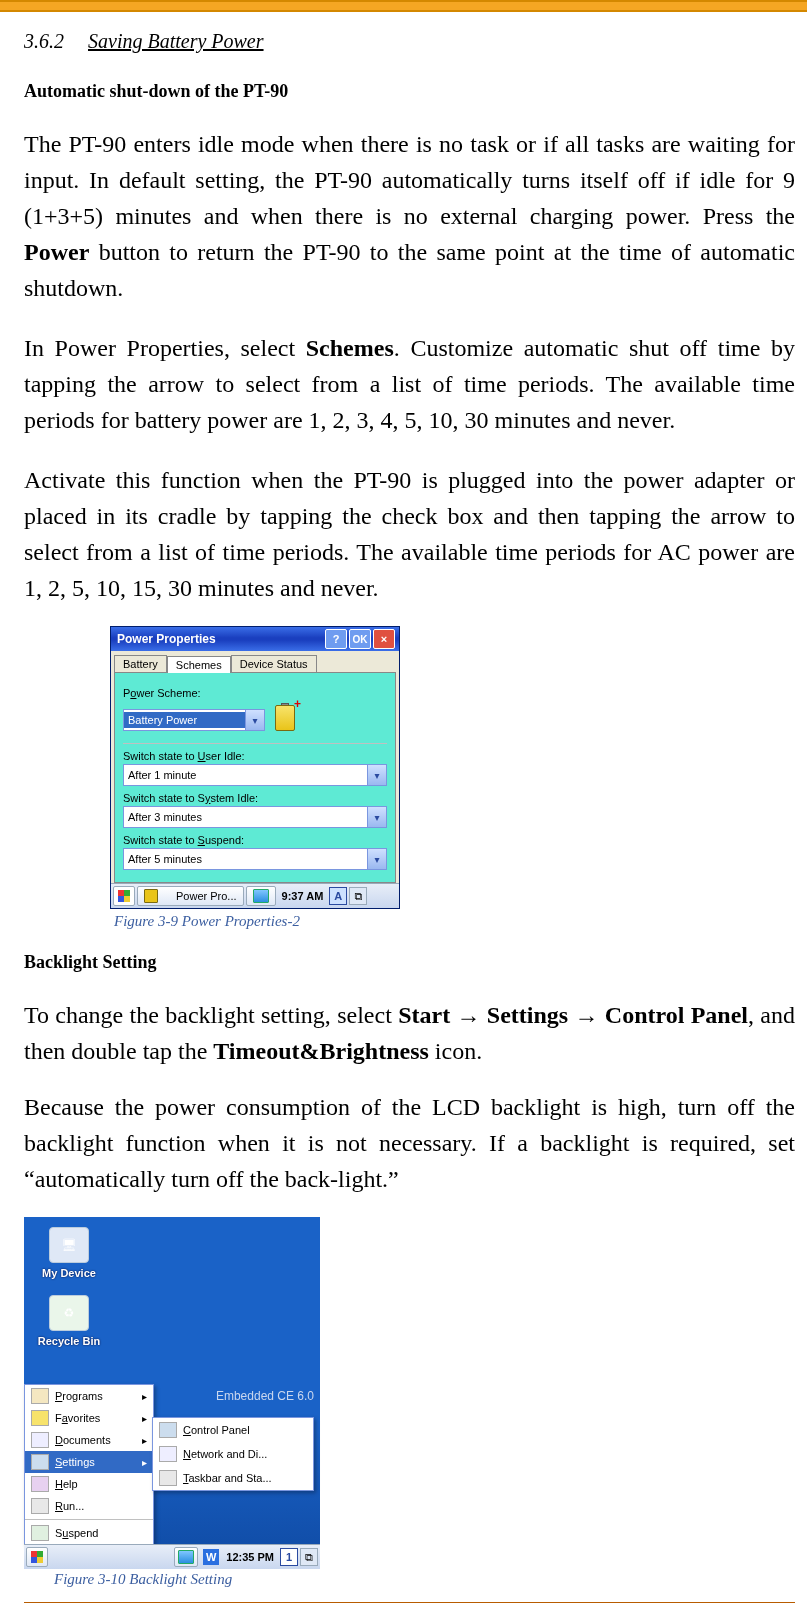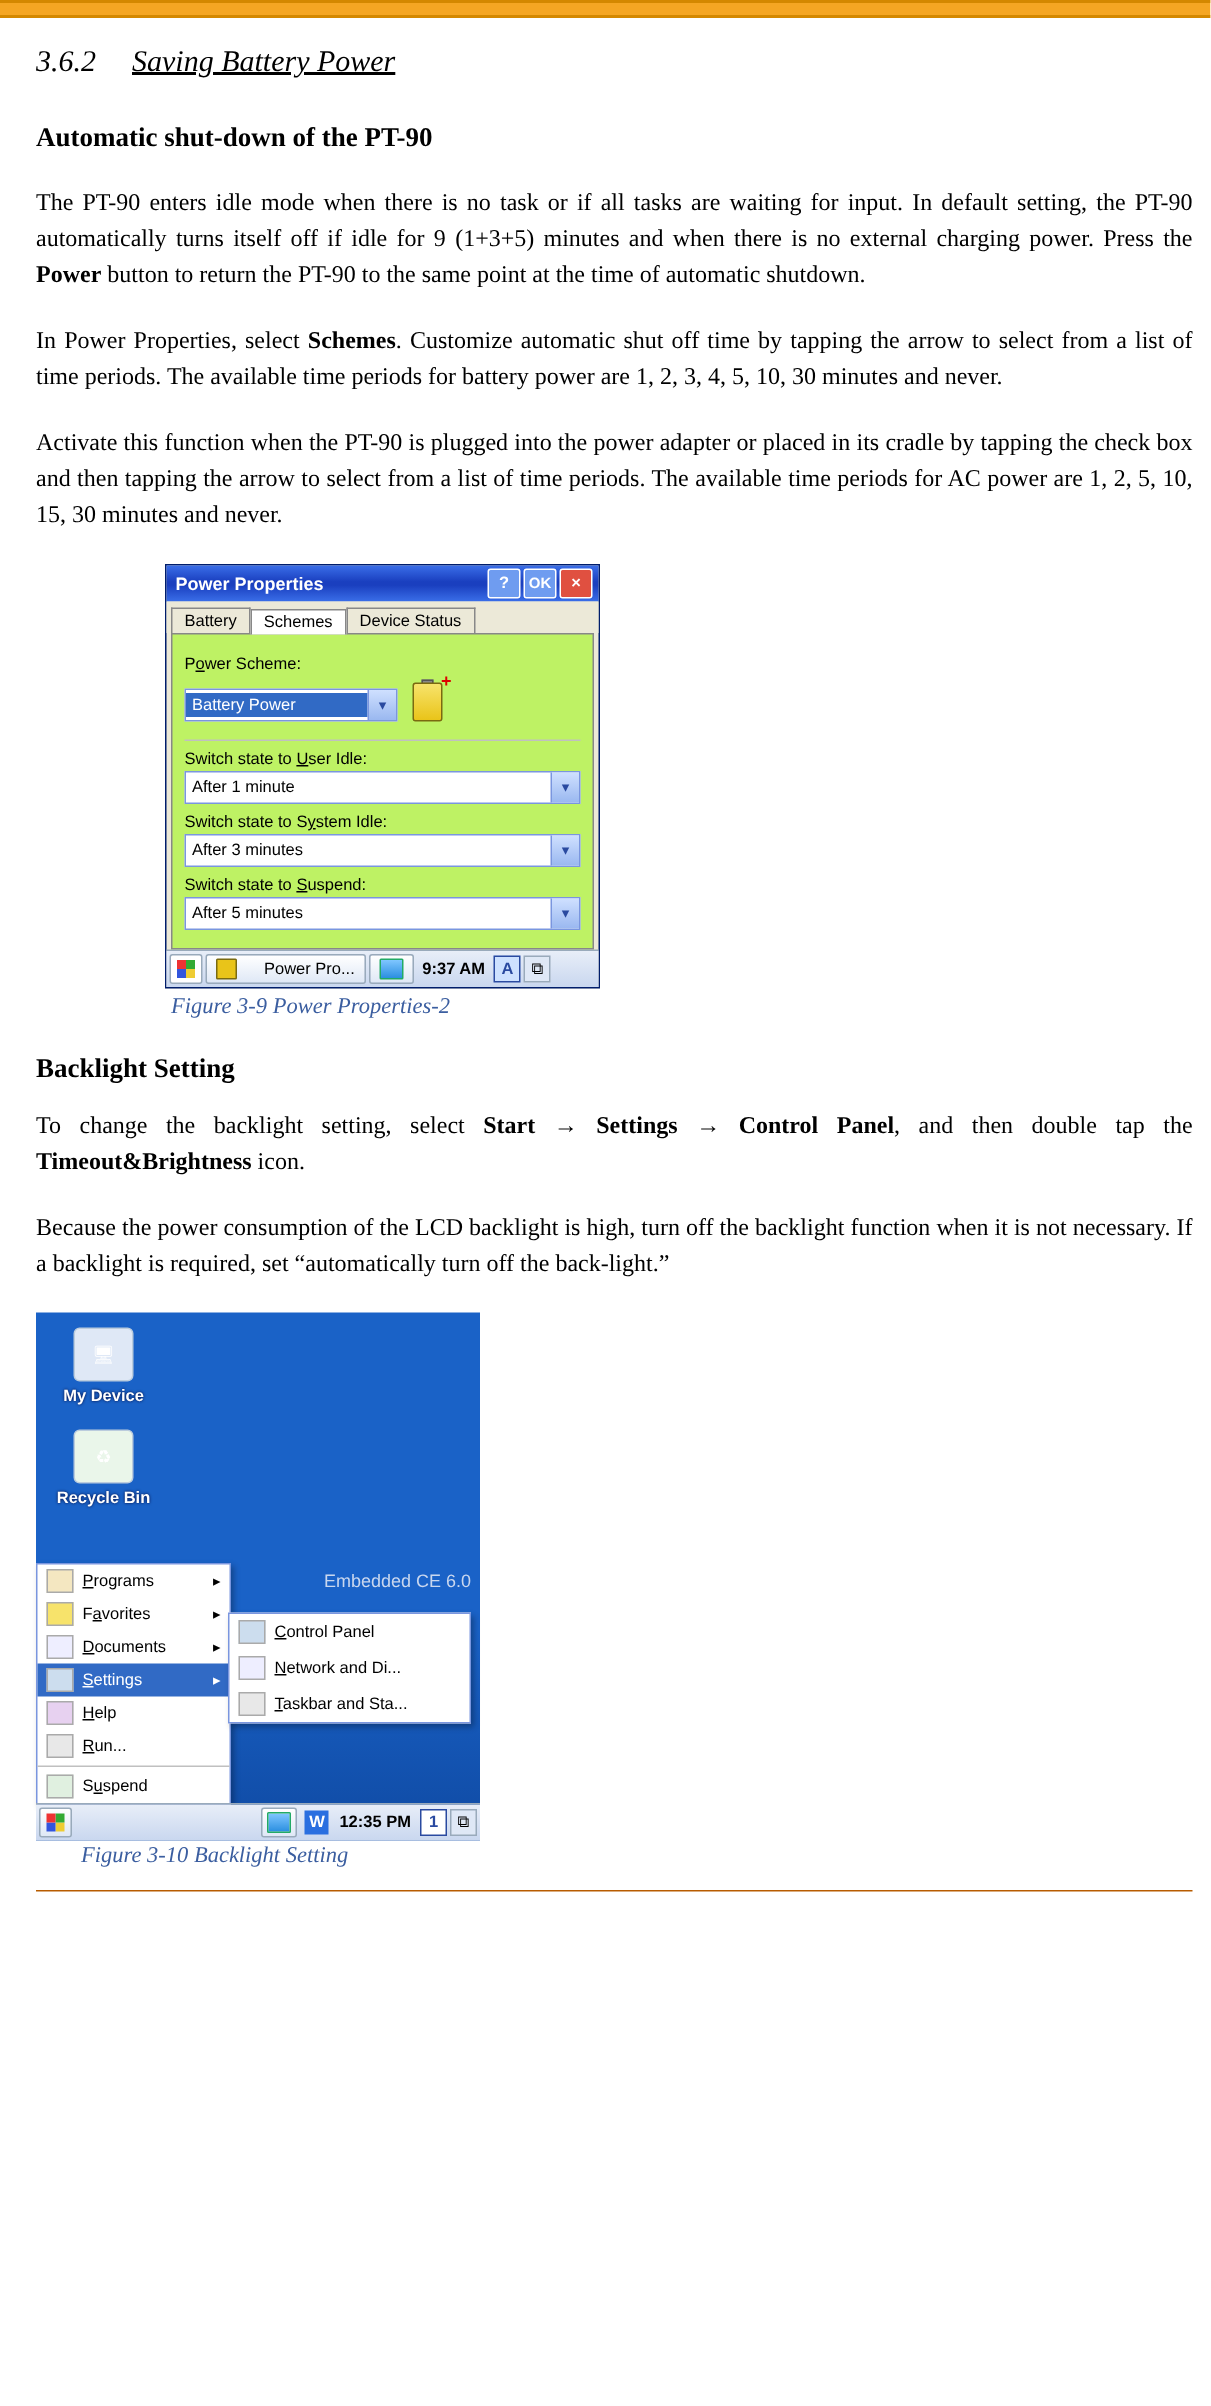--- a/index.html
+++ b/index.html
@@ -32,21 +32,21 @@
     text-decoration: underline;
     display: inline-block;
   }
   .sub-head {
     font-weight: bold;
     font-size: 18px;
     margin-top: 28px;
     margin-bottom: 22px;
   }
   .body-text {
-    font-size: 16px;
+    font-size: 24px;
     line-height: 1.5;
     text-align: justify;
     margin-bottom: 20px;
   }
   .body-text b { font-weight: bold; }
   .fig-block { margin: 10px 0 8px 86px; }
   .fig-caption {
     font-style: italic;
     color: #3b5ea0;
     font-size: 15px;
@@ -99,21 +99,21 @@
     padding: 2px 8px;
     background: #ece9d8;
     margin-right: 0;
     font-size: 11px;
   }
   .tab.active {
     background: #fff;
     position: relative; top: 1px;
   }
   .panel {
-    background: #bef264;
+    background: #5eead4;
     border: 1px solid #888;
     margin: 0 3px;
     padding: 8px 8px 12px 8px;
   }
   .lbl { font-size: 11px; margin-top: 6px; }
   .lbl u { text-decoration: underline; }
   .combo {
     display: flex; align-items: center;
     border: 1px solid #7a96df;
     background: #fff;

